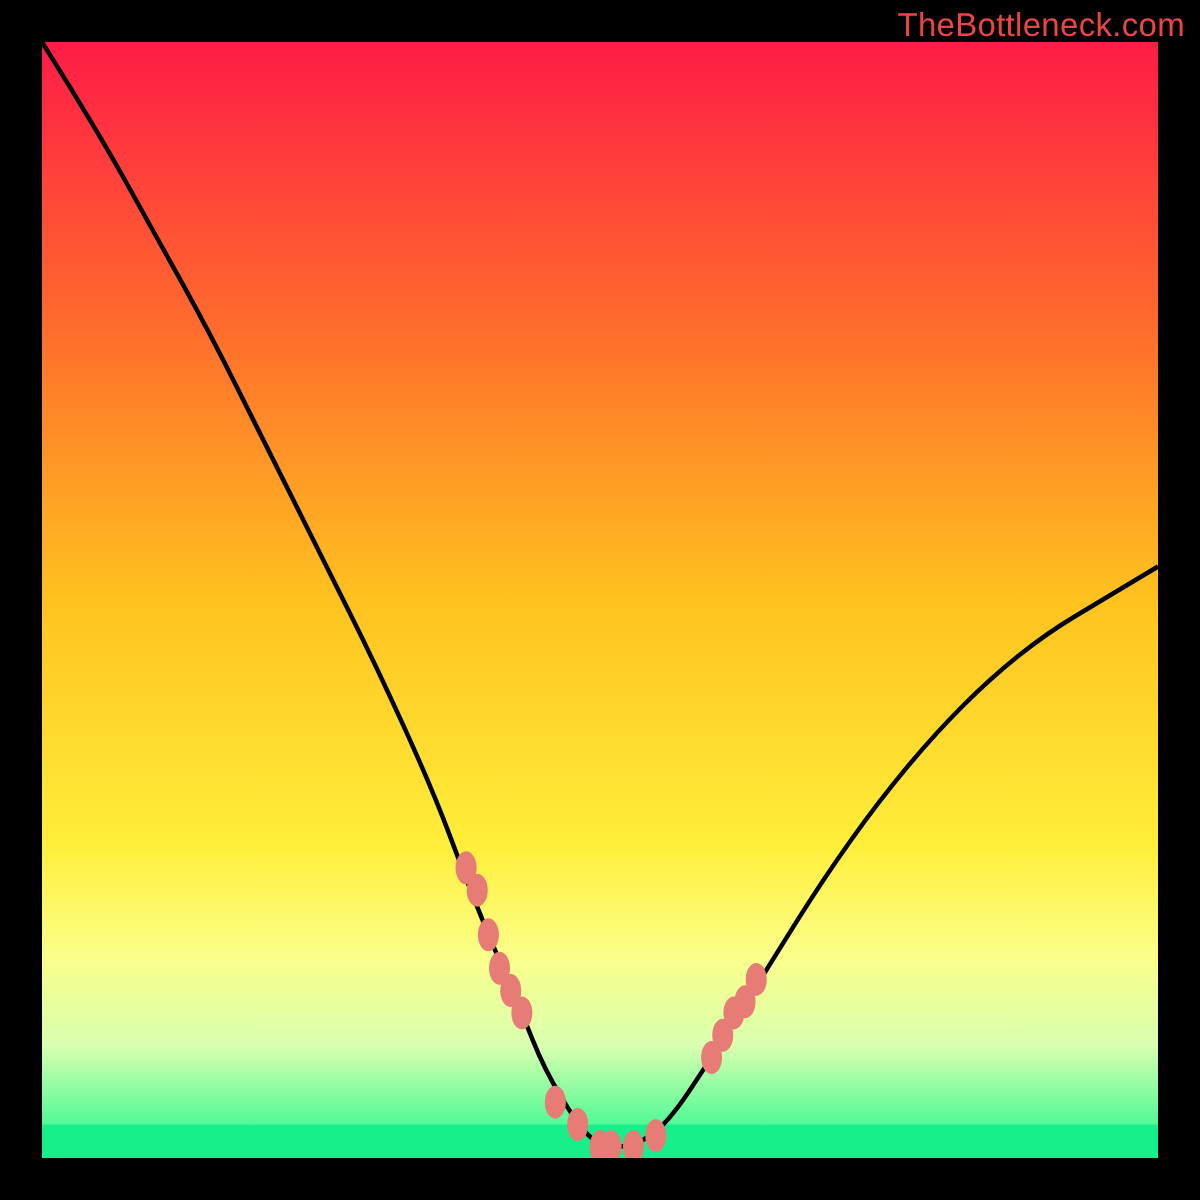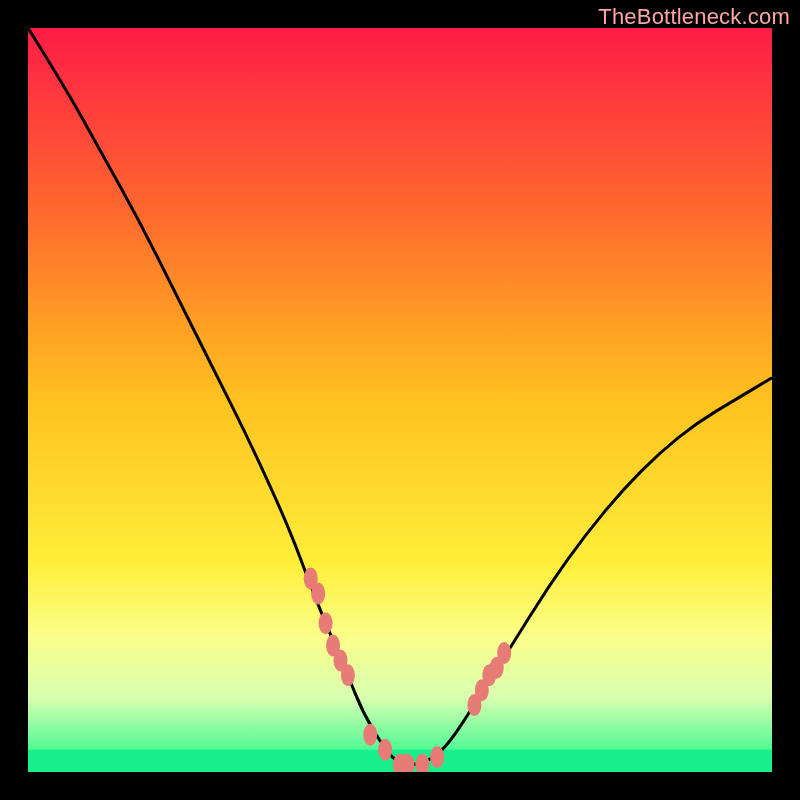--- a/index.html
+++ b/index.html
@@ -17,21 +17,21 @@
     width: 744px;
     height: 744px;
     background: #000;
   }
   .watermark {
     position: absolute;
     top: 4px;
     right: 10px;
     font-family: Arial, Helvetica, sans-serif;
     font-size: 22px;
-    color: #fca5a5;
+    color: #ef4444;
     letter-spacing: 0.2px;
   }
   svg {
     position: absolute;
     left: 0;
     top: 0;
   }
 </style>
 </head>
 <body>

